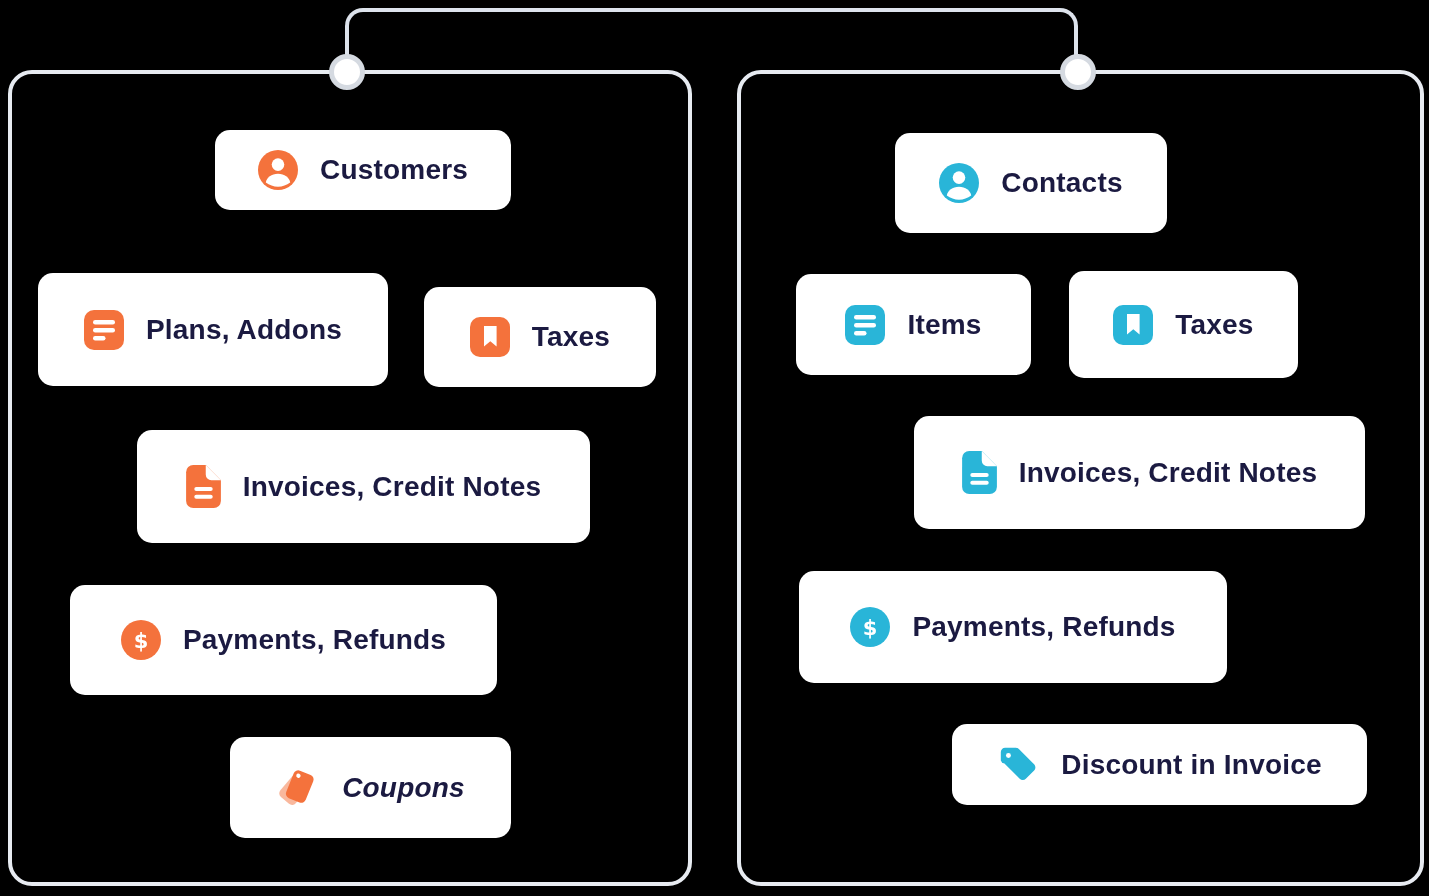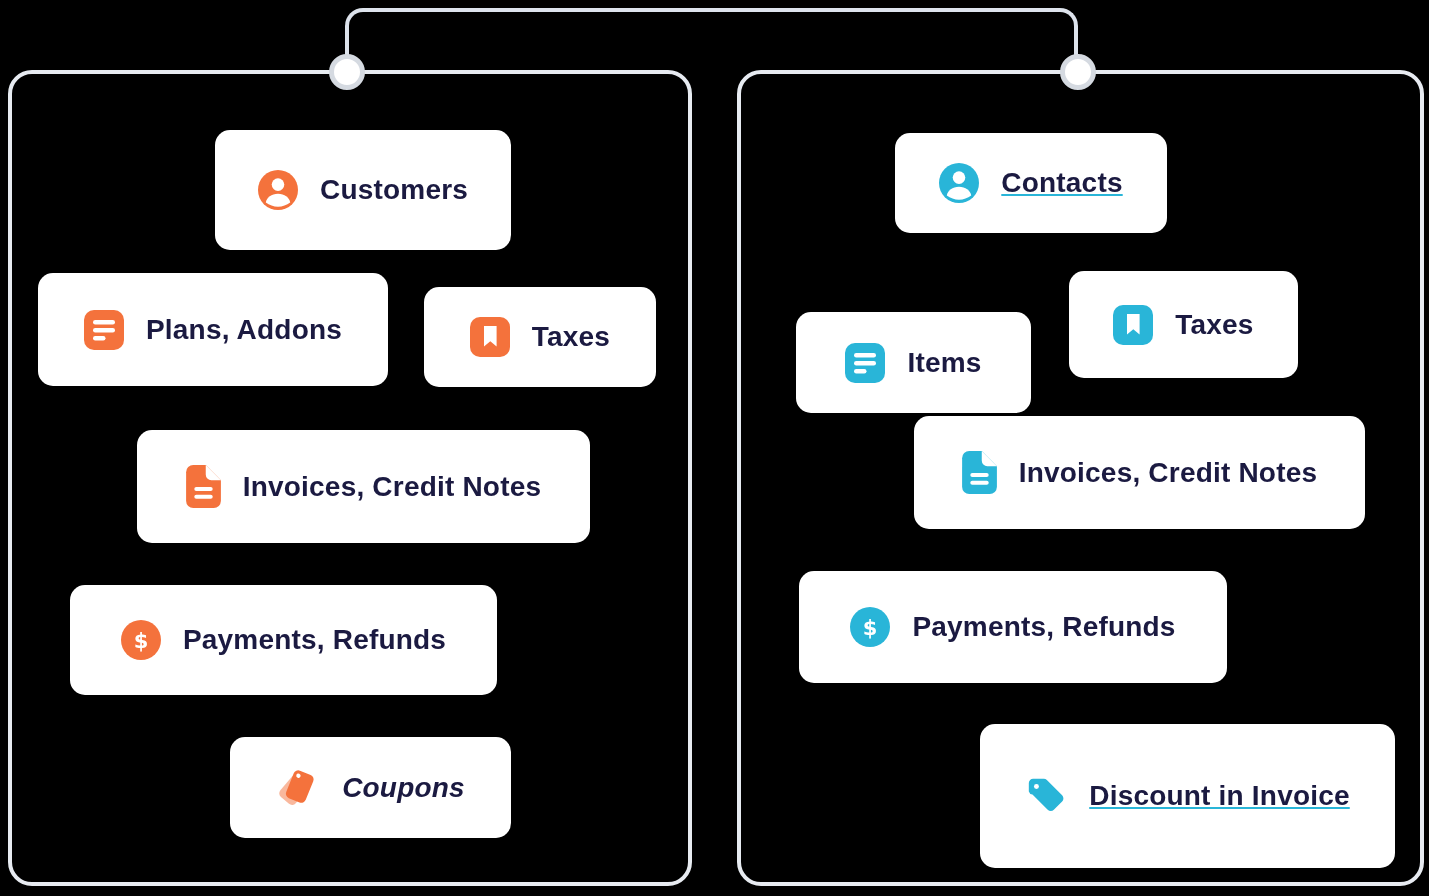--- a/index.html
+++ b/index.html
@@ -37,32 +37,32 @@
     position:absolute;background:var(--card-bg);border-radius:15px;z-index:2;
     display:flex;align-items:center;justify-content:center;gap:22px;
   }
   .card .lbl{
     color:var(--ink);font-size:28px;font-weight:600;letter-spacing:0.2px;white-space:nowrap;
   }
   .card .ic{display:flex;align-items:center;justify-content:center;}
   .o{color:var(--orange);}
   .c{color:var(--cyan);}
   
-  .l1{left:215px;top:130px;width:296px;height:120px;gap:22px;}
+  .l1{left:215px;top:130px;width:296px;height:80px;gap:22px;}
   .l2{left:38px;top:273px;width:350px;height:113px;align-items:center;}
   .l3{left:424px;top:287px;width:232px;height:100px;}
   .l4{left:137px;top:430px;width:453px;height:113px;}
   .l5{left:70px;top:585px;width:427px;height:110px;}
   .l6{left:230px;top:737px;width:281px;height:101px;font-style:italic;}
-  .r1{left:895px;top:133px;width:272px;height:100px;text-decoration:underline;}
-  .r2{left:796px;top:274px;width:235px;height:101px;margin-top:38px;}
+  .r1{left:895px;top:133px;width:272px;height:100px;}
+  .r2{left:796px;top:274px;width:235px;height:101px;}
   .r3{left:1069px;top:271px;width:229px;height:107px;}
   .r4{left:914px;top:416px;width:451px;height:113px;}
   .r5{left:799px;top:571px;width:428px;height:112px;}
-  .r6{left:980px;top:724px;width:415px;height:144px;text-decoration:underline;}
+  .r6{left:952px;top:724px;width:415px;height:81px;}
 </style>
 </head>
 <body>
 
 <div id="stage">
 
   <div class="wire"></div>
   <div class="node node-left"></div>
   <div class="node node-right"></div>
 

